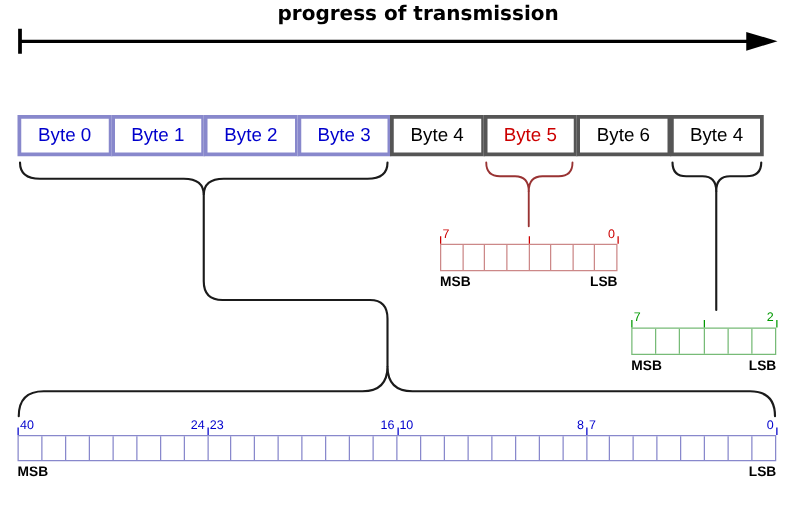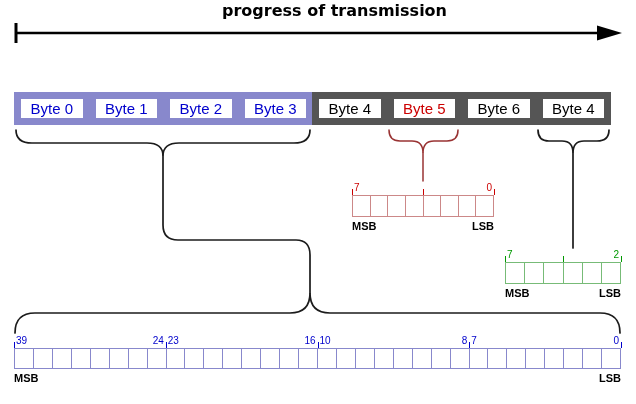--- a/index.html
+++ b/index.html
@@ -18,21 +18,21 @@
   .connector-red{fill:none;stroke:var(--brace-red-line);stroke-width:1.5;stroke-linecap:round;}
   .arrow-line{stroke:#000;stroke-width:2.6;}
   .arrow-head{fill:#000;stroke:none;}
   .arrow-start{stroke:#000;stroke-width:3;}
 
   .byte-row{
     position:absolute;left:14px;top:92px;width:597px;height:33px;display:flex;
   }
   .byte-cell{
     flex:1;display:flex;align-items:center;justify-content:center;
-    font-size:15px;background:#fff;border:7px solid #c4b5fd;margin-left:-1px;
+    font-size:15px;background:#fff;border:3px solid #c4b5fd;margin-left:-1px;
   }
   .byte-cell:first-child{margin-left:0;}
   .style-blue{color:var(--blue-text);border-color:var(--blue-line);}
   .style-black{color:var(--black-text);border-color:var(--black-line);}
   .style-red{color:var(--red-text);border-color:var(--black-line);}
 
   .register{position:absolute;}
   .reg-red{--text:var(--red-text);--line:var(--red-line);left:352px;top:182px;width:142px;}
   .reg-green{--text:var(--green-text);--line:var(--green-line);left:505px;top:249px;width:116px;}
   .reg-blue{--text:var(--blue-text);--line:var(--blue-line);left:14px;top:335px;width:607px;}
@@ -134,21 +134,21 @@
         <span>LSB</span>
       </div>
     </div>
   <div class="register reg-blue">
       <div class="bit-labels">
         <span class="tick" style="left: 0%;"></span>
         <span class="tick" style="left: 25%;"></span>
         <span class="tick" style="left: 50%;"></span>
         <span class="tick" style="left: 75%;"></span>
         <span class="tick" style="left: 100%;"></span>
-        <span class="bit-num after" style="left: 0%;">39</span>
+        <span class="bit-num after" style="left: 0%;">40</span>
         <span class="bit-num before" style="left: 25%;">24</span>
         <span class="bit-num after" style="left: 25%;">23</span>
         <span class="bit-num before" style="left: 50%; text-align: center;">16</span>
         <span class="bit-num after" style="left: 50%;">10</span>
         <span class="bit-num before" style="left: 75%;">8</span>
         <span class="bit-num after" style="left: 75%;">7</span>
         <span class="bit-num before" style="left: 100%;">0</span>
       </div>
       <div class="cells">
         <div class="cell"></div>

